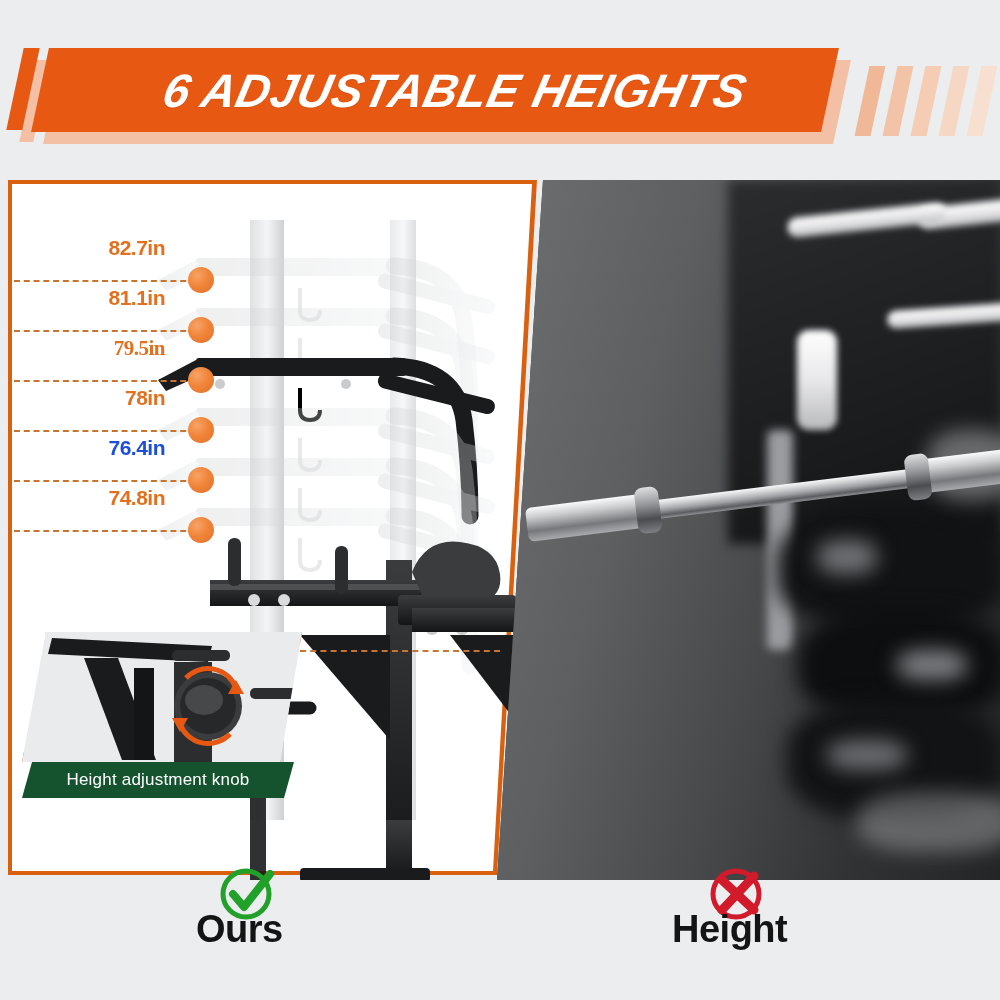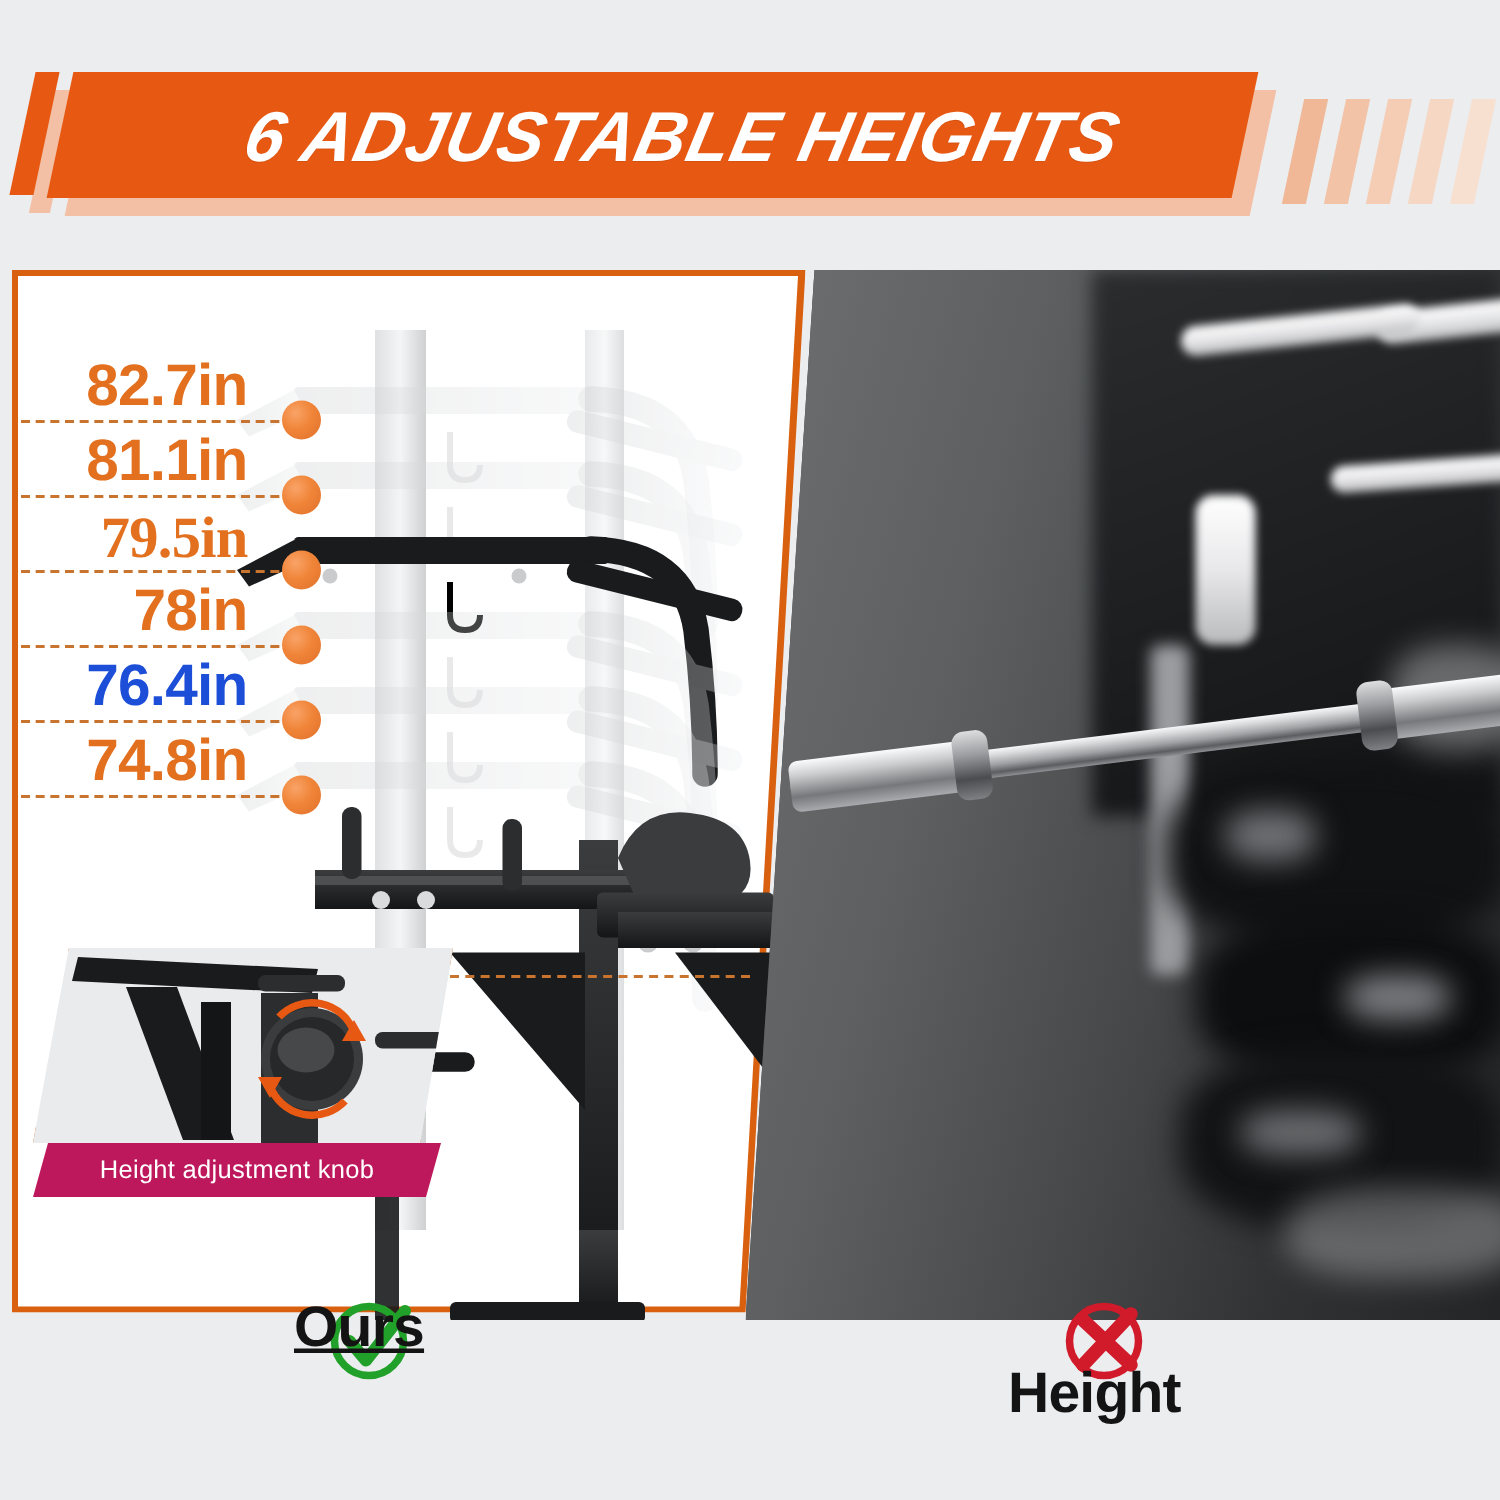--- a/index.html
+++ b/index.html
@@ -48,21 +48,21 @@
   }
   .lp-border{
     position:absolute;inset:0;
     background:#d8600f;
     clip-path:polygon(
       8px 10px, 537px 10px, 497px 705px, 8px 705px, 8px 701px,
       493px 701px, 532px 14px, 12px 14px, 12px 701px, 8px 701px);
   }
   .meas-label{
     position:absolute;right:0;bottom:2px;
-    color:#e2701e;font-size:39px;font-weight:bold;
+    color:#e2701e;font-size:21px;font-weight:bold;
     letter-spacing:-0.5px;white-space:nowrap;
   }
   .meas-dash{
     position:absolute;left:14px;height:0;
     border-top:2px dashed #c8742e;
   }
   .meas-dot{
     position:absolute;width:26px;height:26px;border-radius:50%;
     background:radial-gradient(circle at 35% 32%, #f9a368 0%, #f08539 45%, #e0702a 100%);
   }
@@ -79,21 +79,21 @@
   }
   .inset-body{
     position:absolute;inset:0;
     background:#eceef0;
     border:2px solid #d8600f;
     box-sizing:border-box;
     clip-path:polygon(24px 0, 280px 0, 258px 130px, 0 130px);
   }
   .inset-caption{
     position:absolute;left:22px;top:762px;width:272px;height:36px;
-    background:#be185d;
+    background:#14532d;
     clip-path:polygon(10px 0, 272px 0, 262px 36px, 0 36px);
     display:flex;align-items:center;justify-content:center;
   }
   .inset-caption span{
     color:#fff;font-size:17px;letter-spacing:0.2px;
   }
   .callout-dash{position:absolute;border-top:2px dashed #c8742e;height:0;}
 
   
   .right-photo{
@@ -370,21 +370,21 @@
       <div class="bb-collar" style="left:110px;"></div>
       <div class="bb-sleeve" style="left:390px;width:110px;"></div>
       <div class="bb-collar" style="left:382px;"></div>
     </div>
   </div>
 
   <svg class="badge" style="left:216px;top:862px;" viewBox="0 0 64 64">
     <circle cx="30" cy="32" r="23" fill="none" stroke="#22a12a" stroke-width="5"></circle>
     <path d="M17 32 L28 45 L54 12" fill="none" stroke="#22a12a" stroke-width="8" stroke-linecap="round" stroke-linejoin="round"></path>
   </svg>
-  <div class="bot-label" style="left:196px;top:864px;text-decoration:underline;">Ours</div>
+  <div class="bot-label" style="left:196px;top:908px;">Ours</div>
 
   <svg class="badge" style="left:706px;top:862px;" viewBox="0 0 64 64">
     <circle cx="30" cy="32" r="23" fill="none" stroke="#d11a2a" stroke-width="5"></circle>
     <path d="M16 18 L48 48" fill="none" stroke="#d11a2a" stroke-width="9" stroke-linecap="round"></path>
     <path d="M48 14 L16 48" fill="none" stroke="#d11a2a" stroke-width="9" stroke-linecap="round"></path>
   </svg>
   <div class="bot-label" style="left:672px;top:908px;">Height</div>
 
 </div>
 

